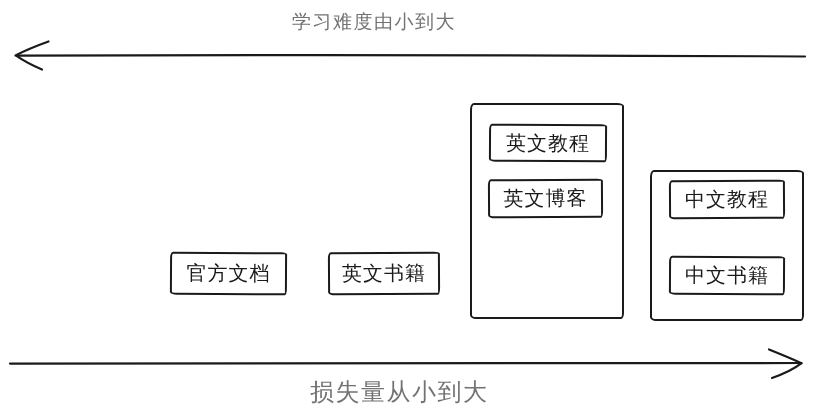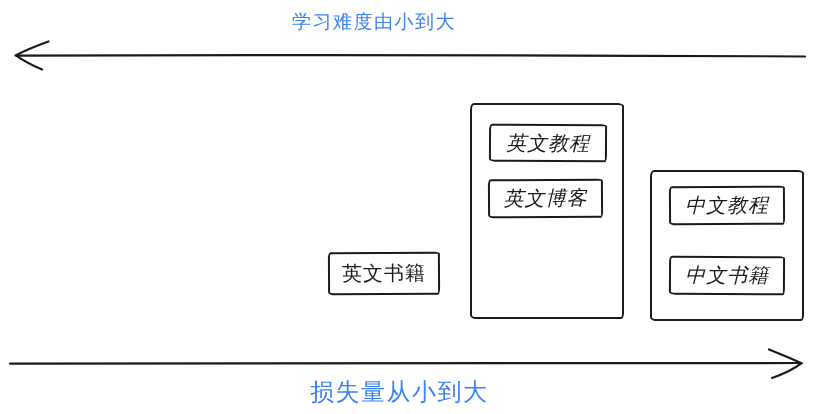--- a/index.html
+++ b/index.html
@@ -15,40 +15,39 @@
   .overlay {
     position: absolute;
     left: 0; top: 0;
     width: 813px; height: 414px;
     pointer-events: none;
   }
   .axis-label {
     position: absolute;
     white-space: nowrap;
     letter-spacing: 1.5px;
-    color: #3b82f6;
+    color: #737373;
     font-family: Liberation Serif, serif;
   }
   .axis-label.top  { left: 292px; top: 9px;  font-size: 19px; }
   .axis-label.bottom { left: 310px; top: 376px; font-size: 24px; }
   .hand-box {
     position: absolute;
     border: 2px solid #1a1a1a;
     background: #ffffff;
     display: flex;
     align-items: center;
     justify-content: center;
     font-size: 20px;
     letter-spacing: 1px;
     white-space: nowrap;
     border-radius: 3px 6px 2px 7px / 6px 2px 7px 3px;
   }
   .group-box {
     border-radius: 4px 7px 3px 6px / 7px 3px 6px 4px;
-    font-style: italic;
   }
   .tilt-l { transform: rotate(-0.35deg); }
   .tilt-r { transform: rotate(0.3deg); }
 </style>
 </head>
 <body>
 
 <div class="canvas">
 
   <div class="axis-label top">学习难度由小到大</div>
@@ -60,36 +59,39 @@
       <path d="M16.5,55.8 Q27,63 42,69.5"></path>
     </g>
     <g stroke="#1a1a1a" stroke-width="2.2" fill="none" stroke-linecap="round">
       <path d="M10,363.6 Q400,361.8 800,363"></path>
       <path d="M769,349.5 Q789,357.5 801.5,363.2"></path>
       <path d="M801.5,363.2 Q791,371.5 772,378"></path>
     </g>
   </svg>
 
 
+  <div class="hand-box tilt-r" style="left:170px;top:252px;width:113px;height:39px">
+    <span>官方文档</span>
+  </div>
 
   <div class="hand-box tilt-l" style="left:328px;top:252px;width:108px;height:39px">
     <span>英文书籍</span>
   </div>
 
   <div class="hand-box group-box" style="left:470px;top:103px;width:150px;height:212px">
     <div class="hand-box tilt-r" style="left:17px;top:19px;width:114px;height:34px">
       <span>英文教程</span>
     </div>
     <div class="hand-box tilt-l" style="left:16px;top:74px;width:111px;height:35px">
       <span>英文博客</span>
     </div>
   </div>
 
   <div class="hand-box group-box" style="left:650px;top:170px;width:150px;height:147px">
-    <div class="hand-box tilt-l" style="left:17px;top:14px;width:112px;height:35px">
+    <div class="hand-box tilt-l" style="left:17px;top:8px;width:112px;height:35px">
       <span>中文教程</span>
     </div>
     <div class="hand-box tilt-r" style="left:17px;top:84px;width:112px;height:35px">
       <span>中文书籍</span>
     </div>
   </div>
 
   <div class="axis-label bottom">损失量从小到大</div>
 
 </div>

